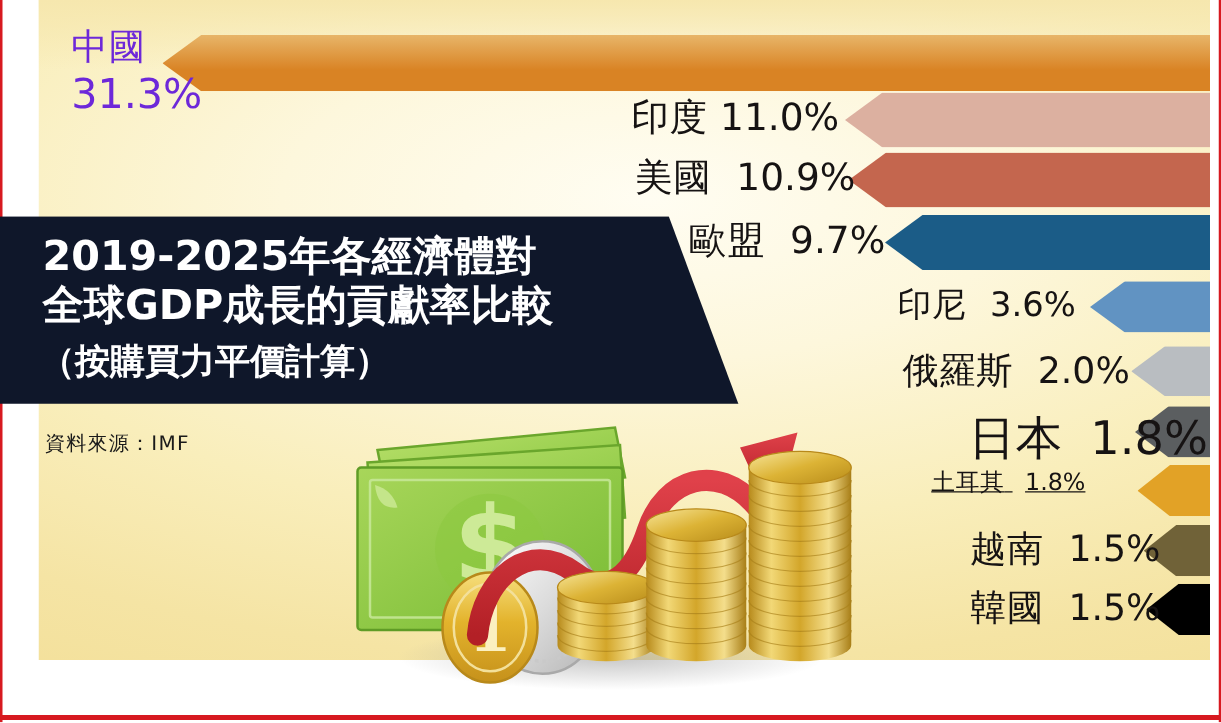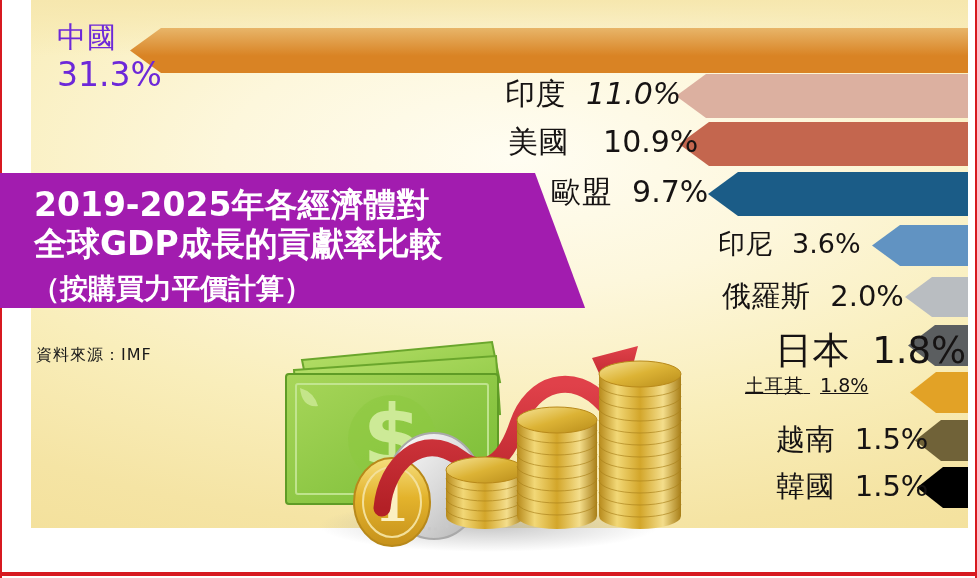--- a/index.html
+++ b/index.html
@@ -38,22 +38,22 @@
   }
   .lbl .num{letter-spacing:0px;}
 
   
   .china-lbl{position:absolute;left:57px;top:22px;color:#6d28d9;line-height:1.08;}
   .china-lbl .name{font-size:29px;font-weight:500;letter-spacing:1px;display:block;}
   .china-lbl .num{font-size:33px;font-weight:500;display:block;margin-top:4px;letter-spacing:0px;}
 
   
   .titleblock{
-    position:absolute;left:0px;top:173px;width:600px;height:135px;
-    background:#a21caf;
+    position:absolute;left:0px;top:173px;width:600px;height:150px;
+    background:#0f172a;
     clip-path:polygon(0 0, 535px 0, 594px 159px, 0 159px);
   }
   .titleblock .t1,.titleblock .t2{
     color:#fff;font-weight:bold;font-size:33px;letter-spacing:0px;
     margin:0 0 0 34px;line-height:1.18;white-space:nowrap;
     font-family:"DejaVu Sans","Liberation Sans",sans-serif;
   }
   .titleblock .t1{padding-top:13px;}
   .titleblock .sub{
     color:#fff;font-size:28px;font-weight:bold;margin:6px 0 0 32px;white-space:nowrap;letter-spacing:0px;
@@ -255,26 +255,26 @@
 
   <div class="source">資料來源：IMF</div>
 
   <div class="china-lbl">
     <span class="name">中國</span>
     <span class="num">31.3%</span>
   </div>
 
   <div class="lbl" style="left:505px;top:74px;font-size:30px;">
     <span>印度</span>
-    <span class="num" style="margin-left: 10px; font-style: italic;">11.0%</span>
+    <span class="num" style="">11.0%</span>
   </div>
 
   <div class="lbl" style="left:508px;top:122px;font-size:30px;">
     <span>美國</span>
-    <span class="num" style="margin-left: 24px;">10.9%</span>
+    <span class="num" style="margin-left: 10px;">10.9%</span>
   </div>
 
   <div class="lbl" style="left:551px;top:172px;font-size:30px;">
     <span>歐盟</span>
     <span class="num" style="margin-left: 10px;">9.7%</span>
   </div>
 
   <div class="lbl" style="left:718px;top:226px;font-size:27px;">
     <span>印尼</span>
     <span class="num" style="margin-left: 10px;">3.6%</span>

